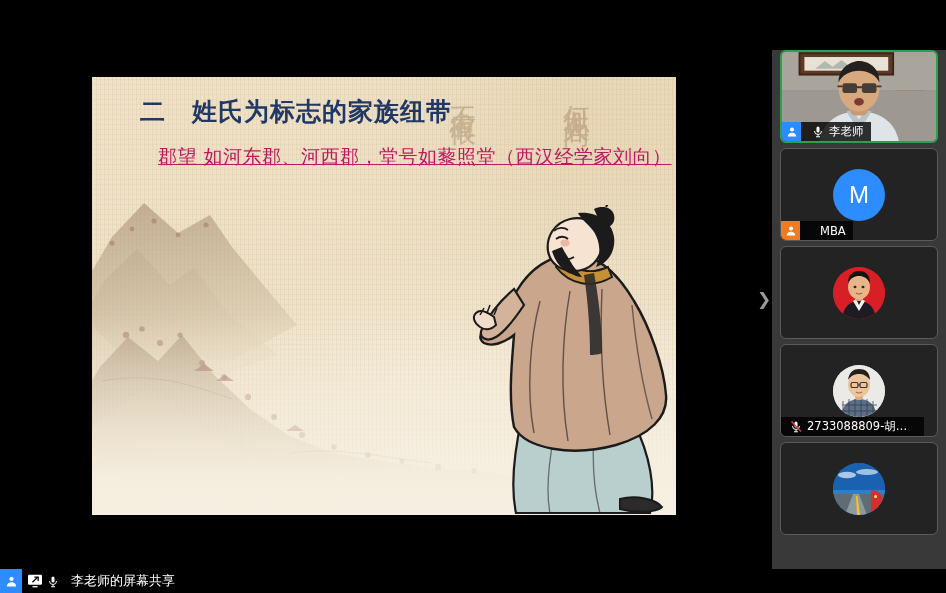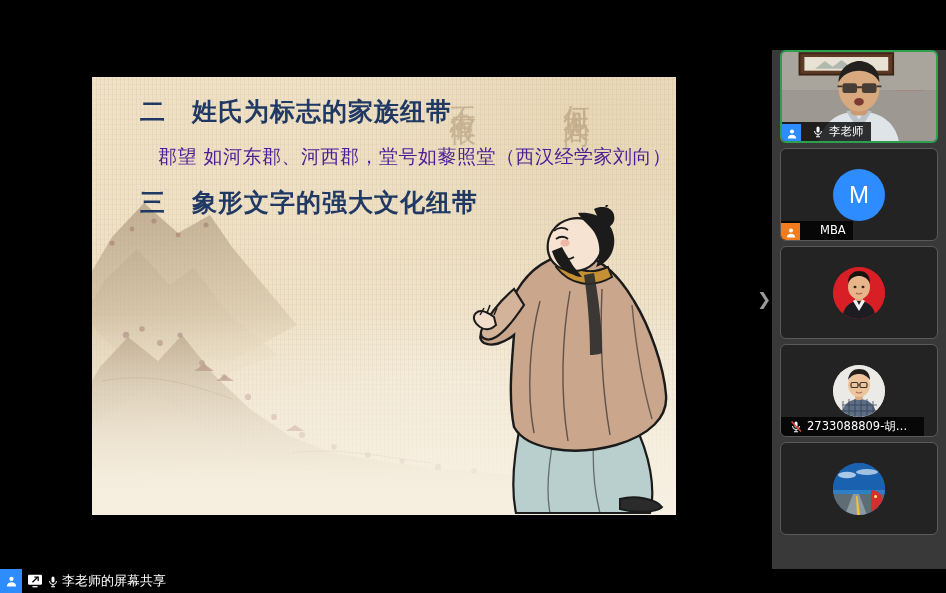--- a/index.html
+++ b/index.html
@@ -61,24 +61,25 @@
   .slide-text { position:absolute; left:0; top:0; width:100%; padding:18px 24px 0 24px; }
   .slide-h {
     color:#1f3864;
     font-family:"DejaVu Serif", serif;
     font-size:25px; font-weight:bold; letter-spacing:1px;
     white-space:nowrap;
   }
   .slide-h.h1 { margin-left:24px; }
   .slide-h.h3 { margin-left:24px; margin-top:16px; }
   .slide-sub {
-    color:#4c1d95;
+    color:#be185d;
     font-family:"DejaVu Serif", serif;
     font-size:19px; margin:16px 0 0 42px; letter-spacing:.5px;
     white-space:nowrap;
+    text-decoration:underline;
   }
 
   
   .collapse-arrow {
     position:absolute; left:756px; top:288px;
     width:16px; height:22px; color:#9a9a9a; font-size:17px;
     display:flex; align-items:center; justify-content:center;
     cursor:pointer;
   }
 
@@ -94,21 +95,21 @@
     position:relative; width:158px; height:93px;
     background:#232323; border-radius:6px; overflow:hidden;
     margin-bottom:5px;
     border:1px solid #5a5a5a;
   }
   .tile.active { border:2px solid #2e9e4f; }
   .tile .video { position:absolute; inset:0; overflow:hidden; }
 
   .namebar {
     position:absolute; left:0; bottom:0;
-    display:flex; gap:4px;
+    display:flex; align-items:center; gap:4px;
     background:rgba(0,0,0,.80);
     padding:2px 7px 2px 0; height:19px;
     max-width:100%;
   }
   .namebar .nm {
     color:#fff; font-size:11.5px; white-space:nowrap;
     overflow:hidden; text-overflow:ellipsis; max-width:110px;
     font-family:"DejaVu Sans", sans-serif;
   }
   .badge-host {
@@ -135,21 +136,21 @@
     background:#000; display:flex; align-items:center;
   }
   .status-person {
     width:22px; height:24px; background:#2d8cff;
     display:flex; align-items:center; justify-content:center; flex:0 0 auto;
   }
   .status-person svg { width:13px; height:13px; }
   .status-icons { display:flex; align-items:center; gap:4px; margin-left:5px; }
   .status-icons svg { display:block; }
   .status-text {
-    color:#fff; font-size:13px; margin-left:3px;
+    color:#fff; font-size:13px; margin-left:12px;
     font-family:"DejaVu Sans", sans-serif; white-space:nowrap;
   }
   .sb-right-black { position:absolute; left:772px; bottom:0; width:174px; height:24px; background:#000; }
 </style>
 </head>
 <body>
 
 <div id="app">
 
   <div class="share-stage">
@@ -255,21 +256,20 @@
 
         <ellipse cx="121" cy="38" rx="4.5" ry="3.4" fill="#e9a89a" opacity=".75"></ellipse>
         <path d="M112,34 C116,31 121,31 124,34" stroke="#1b1b1b" stroke-width="1.8" fill="none"></path>
         <path d="M110,26 C114,22 120,22 124,25" stroke="#1b1b1b" stroke-width="1.6" fill="none"></path>
         <path d="M110,48 C116,54 124,56 130,52" stroke="#1b1b1b" stroke-width="1.8" fill="none"></path>
       </svg>
 
       <div class="slide-text">
         <div class="slide-h h1">二　姓氏为标志的家族纽带</div>
         <div class="slide-sub">郡望 如河东郡、河西郡，堂号如藜照堂（西汉经学家刘向）</div>
-        <div class="slide-h h3">三　象形文字的强大文化纽带</div>
       </div>
     </div>
 
     <div class="collapse-arrow">❯</div>
   </div>
 
   <div class="sidebar">
     <div class="sidebar-top-black"></div>
     <div class="strip">
 

